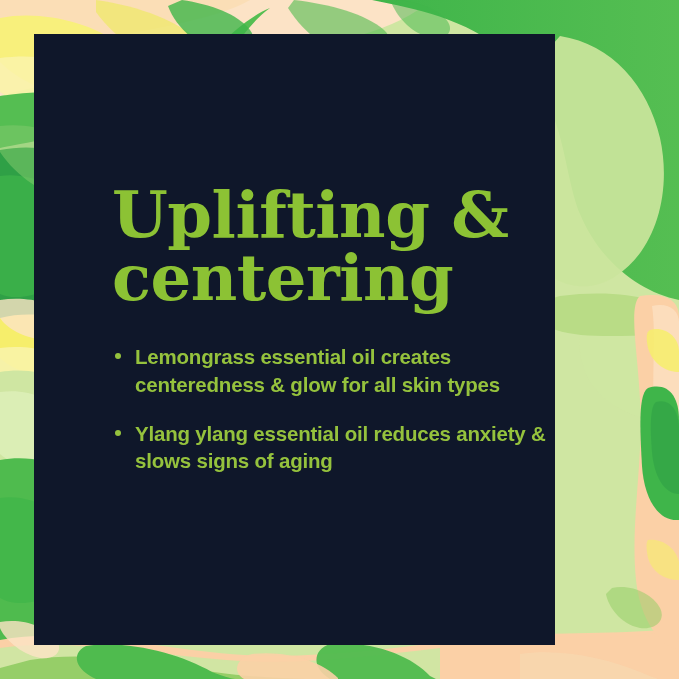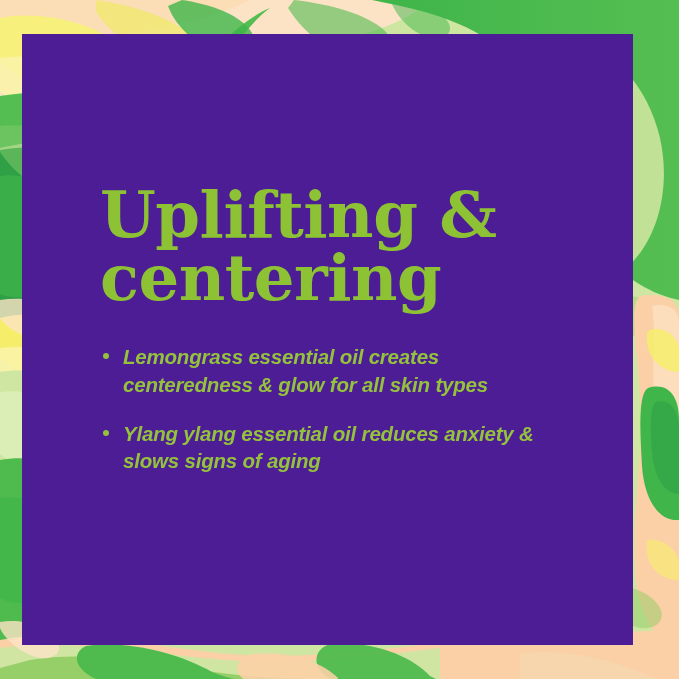--- a/index.html
+++ b/index.html
@@ -30,25 +30,25 @@
     inset: 0;
     width: 100%;
     height: 100%;
   }
 
   #bg-svg { display:block; width:679px; height:679px; }
 
   
   #card {
     position: absolute;
-    left: 22px;
+    left: 34px;
     top: 34px;
-    width: 611px;
+    width: 521px;
     height: 611px;
-    background: #4c1d95;
+    background: #0f172a;
     z-index: 5;
   }
 
   
   .content {
     position: absolute;
     left: 78px;
     top: 150px;
     width: 470px;
   }
@@ -73,21 +73,20 @@
   .bullet-item {
     position: relative;
     padding-left: 23px;
     margin-bottom: 22px;
     font-family: "Liberation Sans", sans-serif;
     font-weight: 700;
     font-size: 20.5px;
     line-height: 1.33;
     letter-spacing: -0.2px;
     color: #95C23D;
-    font-style: italic;
   }
   .bullet-item:last-child { margin-bottom: 8px; }
 
   .bullet-dot {
     position: absolute;
     left: 3px;
     top: 10px;
     width: 6px;
     height: 6px;
     border-radius: 50%;

